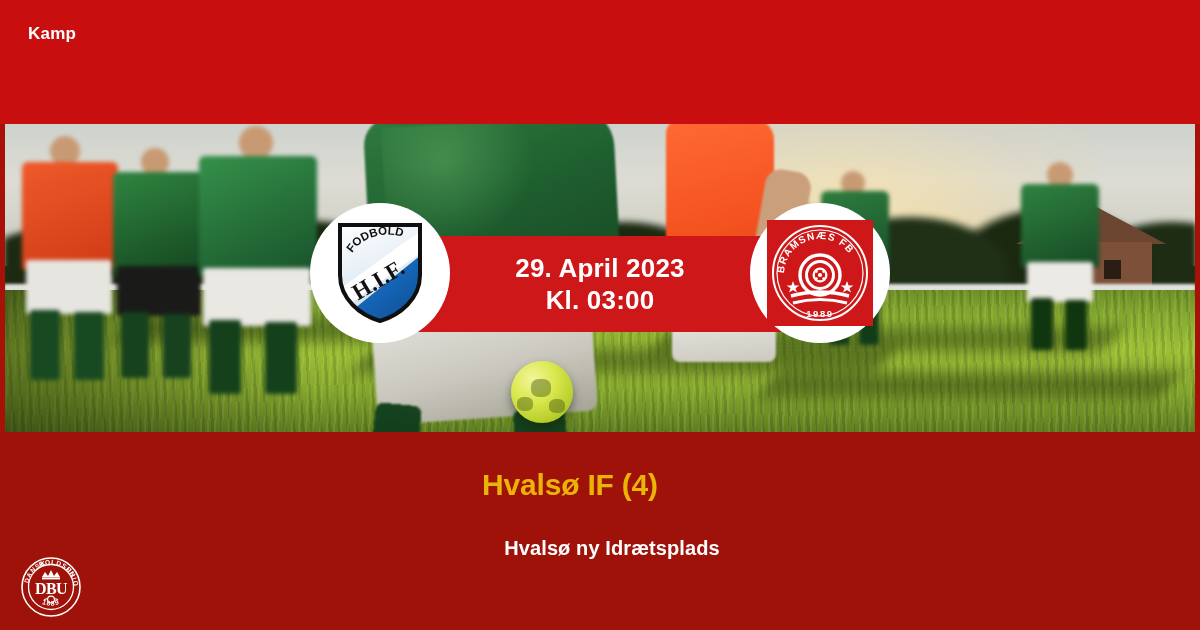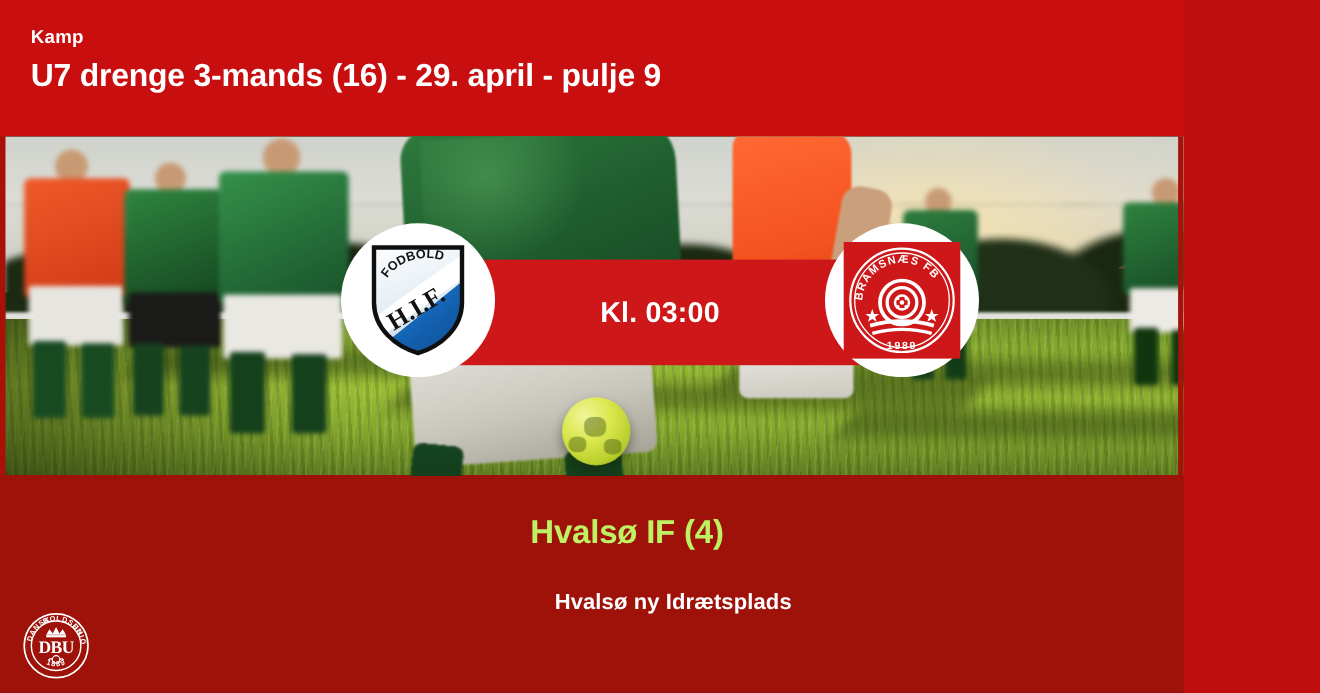--- a/index.html
+++ b/index.html
@@ -5,21 +5,21 @@
   * { margin:0; padding:0; box-sizing:border-box; }
   html, body {
     width:1200px; height:630px;
     font-family:"Liberation Sans", sans-serif;
     background:#C00D0E;
     overflow:hidden;
   }
 
   .card {
     position:relative;
-    width:1076px; height:630px;
+    width:1200px; height:630px;
     background:#C00D0E;
     overflow:hidden;
   }
 
   
   .header {
     position:absolute; left:0; top:0;
     width:1200px; height:124px;
     background:#C80E0E;
     padding:24px 0 0 28px;
@@ -256,21 +256,21 @@
     position:absolute; left:0; top:432px;
     width:1200px; height:198px;
     background:#9E1209;
   }
   .teams {
     position:absolute; left:0; top:36px;
     width:1200px;
     display:flex; align-items:center; justify-content:center;
   }
   .team-name {
-    color:#bef264;
+    color:#eab308;
     font-size:30px;
     font-weight:bold;
     width:420px;
     text-align:center;
     letter-spacing:-0.2px;
   }
   .team-gap { width:60px; }
   .venue {
     position:absolute; left:12px; top:105px;
     width:1200px;
@@ -309,21 +309,20 @@
   .edge-l { left:0; }
   .edge-r { right:0; }
 </style>
 </head>
 <body>
 
 <div class="card">
 
   <div class="header">
     <div class="header-kicker">Kamp</div>
-    <div class="header-title">U7 drenge 3-mands (16) - 29. april - pulje 9</div>
   </div>
 
   <div class="photo-wrap">
     <div class="photo">
       <div class="sky"></div>
       <div class="sun"></div>
       <div class="treeline"></div>
 
       <div class="house">
         <div class="house-roof"></div>
@@ -408,20 +407,21 @@
         <div class="ball-p" style="left:38px; top:38px; width:16px; height:14px;"></div>
       </div>
     </div>
 
   </div>
   <div class="edge-l"></div>
   <div class="edge-r"></div>
 
   <div class="date-banner">
     <div class="date-text-wrap">
+      <div class="date-line">29. April 2023</div>
       <div class="date-line">Kl. 03:00</div>
     </div>
   </div>
 
   <div class="logo-circle logo-left">
     <div class="hif">
       <svg viewBox="0 0 92 104" width="92" height="104">
         <defs>
           <clipPath id="shieldclip">
             <path d="M6,4 H86 V54 C86,78 66,94 46,100 C26,94 6,78 6,54 Z"></path>

